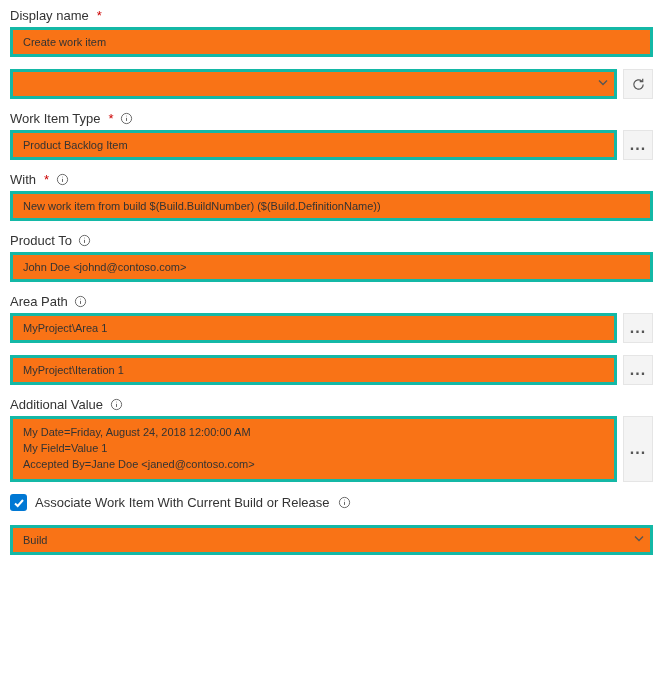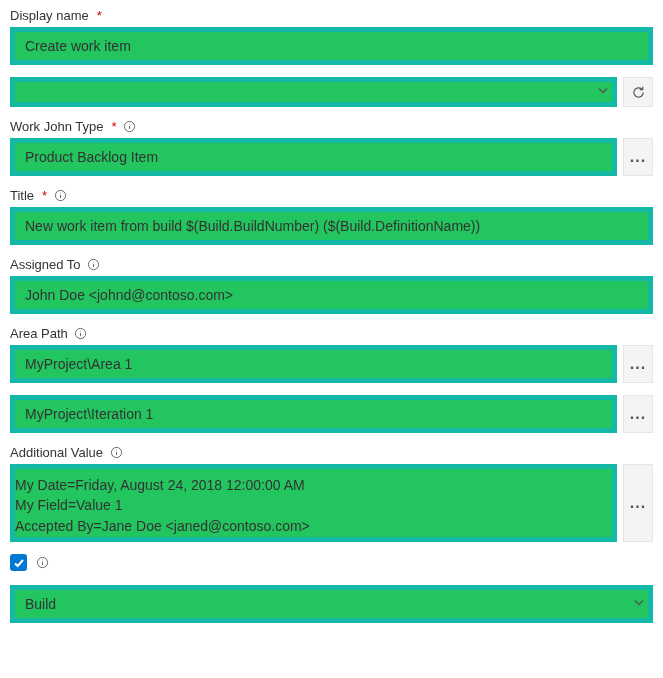--- a/index.html
+++ b/index.html
@@ -29,36 +29,36 @@
     color: #666;
   }
   .info-icon svg { width: 13px; height: 13px; }
   .input-row {
     display: flex;
     align-items: stretch;
     gap: 6px;
   }
   .control {
     flex: 1;
-    border: 5px solid #14b8a6;
-    background: #22c55e;
+    border: 3px solid #14b8a6;
+    background: #f97316;
     padding: 6px 10px;
     font-family: inherit;
-    font-size: 14px;
+    font-size: 11px;
     color: #333;
     min-height: 30px;
     display: flex;
     align-items: center;
     outline: none;
   }
   textarea.control {
     resize: none;
     line-height: 1.45;
-    padding: 6px 0;
-    height: 78px;
+    padding: 6px 10px;
+    height: 66px;
     display: block;
   }
   .select-wrap {
     position: relative;
     flex: 1;
     border-radius: 13px;
   }
   .select-wrap .control {
     width: 100%;
     padding-right: 28px;
@@ -127,56 +127,56 @@
       <svg width="15" height="15" viewBox="0 0 16 16" fill="none" stroke="currentColor" stroke-width="1.3">
           <path d="M13 8a5 5 0 1 1-1.6-3.7"></path>
           <polyline points="12.5,1.8 12.5,5 9.3,5"></polyline>
         </svg>
     </div>
   </div>
 </div>
 
 <div class="field">
   <div class="label-row">
-    <span>Work John Type</span>
+    <span>Work Item Type</span>
     <span class="required">*</span>
     <span class="info-icon">
       <svg viewBox="0 0 16 16" fill="none" stroke="currentColor" stroke-width="1.2">
           <circle cx="8" cy="8" r="6.3"></circle>
           <line x1="8" y1="7.2" x2="8" y2="11"></line>
           <circle cx="8" cy="5" r="0.6" fill="currentColor" stroke="none"></circle>
         </svg>
     </span>
   </div>
   <div class="input-row">
     <input class="control" value="Product Backlog Item" style="">
     <div class="aux-btn ellipsis">...</div>
   </div>
 </div>
 
 <div class="field">
   <div class="label-row">
-    <span>Title</span>
+    <span>With</span>
     <span class="required">*</span>
     <span class="info-icon">
       <svg viewBox="0 0 16 16" fill="none" stroke="currentColor" stroke-width="1.2">
           <circle cx="8" cy="8" r="6.3"></circle>
           <line x1="8" y1="7.2" x2="8" y2="11"></line>
           <circle cx="8" cy="5" r="0.6" fill="currentColor" stroke="none"></circle>
         </svg>
     </span>
   </div>
   <div class="input-row">
     <input class="control" value="New work item from build $(Build.BuildNumber) ($(Build.DefinitionName))" style="">
   </div>
 </div>
 
 <div class="field">
   <div class="label-row">
-    <span>Assigned To</span>
+    <span>Product To</span>
     <span class="info-icon">
       <svg viewBox="0 0 16 16" fill="none" stroke="currentColor" stroke-width="1.2">
           <circle cx="8" cy="8" r="6.3"></circle>
           <line x1="8" y1="7.2" x2="8" y2="11"></line>
           <circle cx="8" cy="5" r="0.6" fill="currentColor" stroke="none"></circle>
         </svg>
     </span>
   </div>
   <div class="input-row">
     <input class="control" value="John Doe &lt;johnd@contoso.com&gt;" style="">
@@ -225,20 +225,21 @@
     <div class="aux-btn ellipsis">...</div>
   </div>
 </div>
 
 <div class="checkbox-row">
   <div class="chk">
     <svg viewBox="0 0 12 12" fill="none" stroke="#fff" stroke-width="2">
         <polyline points="2,6.5 4.7,9 10,3"></polyline>
       </svg>
   </div>
+  <span>Associate Work Item With Current Build or Release</span>
   <span class="info-icon">
     <svg viewBox="0 0 16 16" fill="none" stroke="currentColor" stroke-width="1.2">
         <circle cx="8" cy="8" r="6.3"></circle>
         <line x1="8" y1="7.2" x2="8" y2="11"></line>
         <circle cx="8" cy="5" r="0.6" fill="currentColor" stroke="none"></circle>
       </svg>
   </span>
 </div>
 
 <div class="field">

